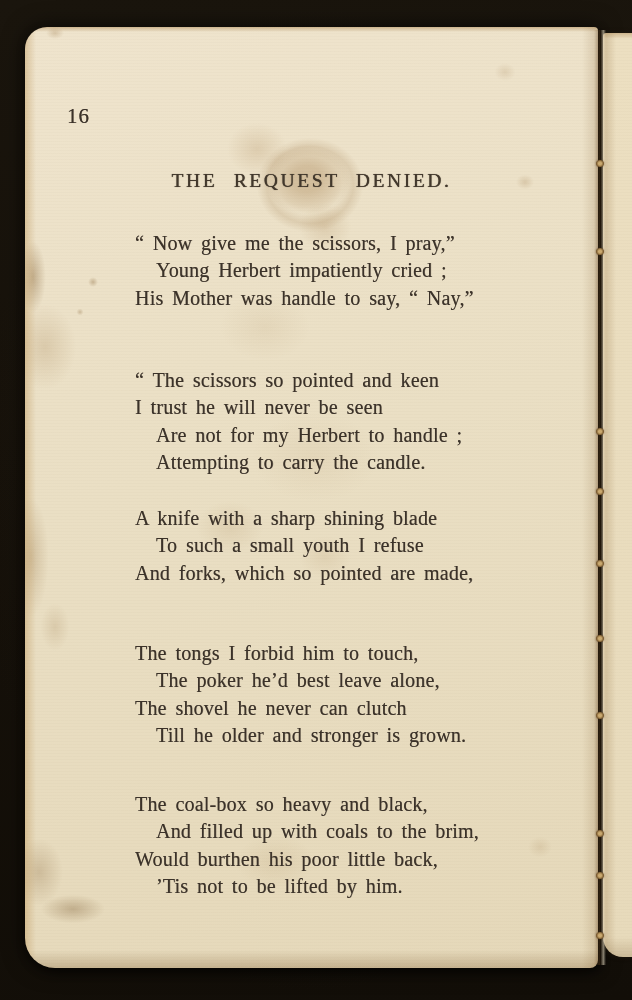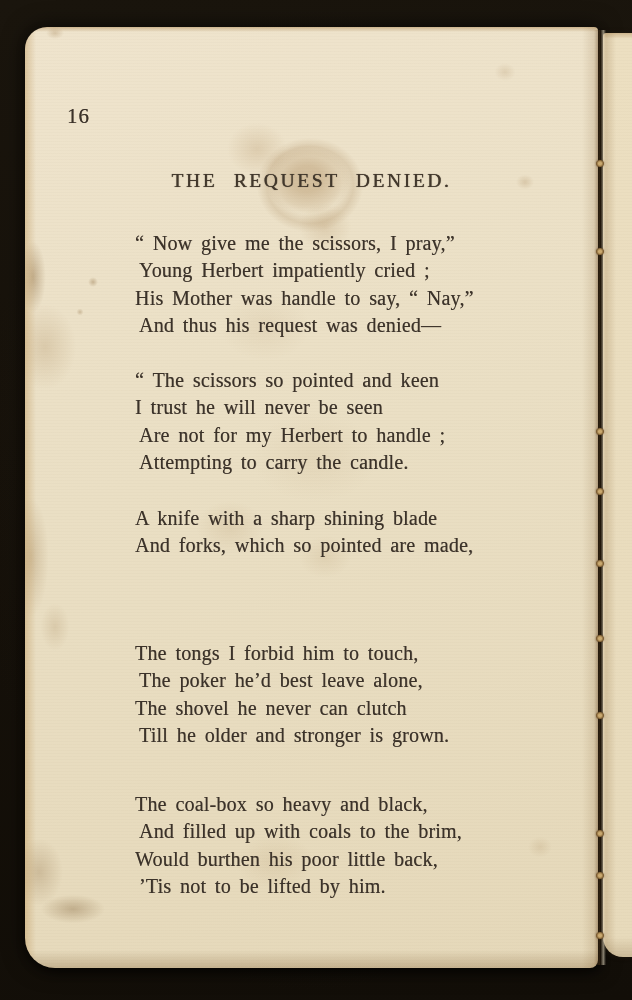--- a/index.html
+++ b/index.html
@@ -96,48 +96,48 @@
     letter-spacing:2.6px;word-spacing:9px;
     color:#42382c;
     text-shadow:0 0 .8px rgba(66,56,44,.9), .4px .4px 0 rgba(66,56,44,.35);
   }
   .stanza{position:absolute;left:110px;right:20px;}
   .line{
     font-size:20px;line-height:27.4px;white-space:nowrap;
     word-spacing:3.5px;letter-spacing:.2px;
     text-shadow:.35px .35px .3px rgba(59,50,41,.55);
   }
-  .line.indent{margin-left:4px;}
+  .line.indent{margin-left:21px;}
   .s1{top:203px;} .s2{top:340px;} .s3{top:478px;} .s4{top:613px;} .s5{top:764px;}
 </style>
 </head>
 <body>
 
 <div class="scan">
 
   <div class="page">
     <div class="pagenum ink">16</div>
     <h1 class="title">THE REQUEST DENIED.</h1>
 
     <div class="stanza s1">
       <div class="line ink">“ Now give me the scissors, I pray,”</div>
       <div class="line ink indent">Young Herbert impatiently cried ;</div>
       <div class="line ink">His Mother was handle to say, “ Nay,”</div>
-      <div class="line ink indent">And thus his request was denied—</div>
     </div>
 
     <div class="stanza s2">
       <div class="line ink">“ The scissors so pointed and keen</div>
       <div class="line ink">I trust he will never be seen</div>
       <div class="line ink indent">Are not for my Herbert to handle ;</div>
       <div class="line ink indent">Attempting to carry the candle.</div>
     </div>
 
     <div class="stanza s3">
       <div class="line ink">A knife with a sharp shining blade</div>
+      <div class="line ink indent">To such a small youth I refuse</div>
       <div class="line ink">And forks, which so pointed are made,</div>
     </div>
 
     <div class="stanza s4">
       <div class="line ink">The tongs I forbid him to touch,</div>
       <div class="line ink indent">The poker he’d best leave alone,</div>
       <div class="line ink">The shovel he never can clutch</div>
       <div class="line ink indent">Till he older and stronger is grown.</div>
     </div>
 

